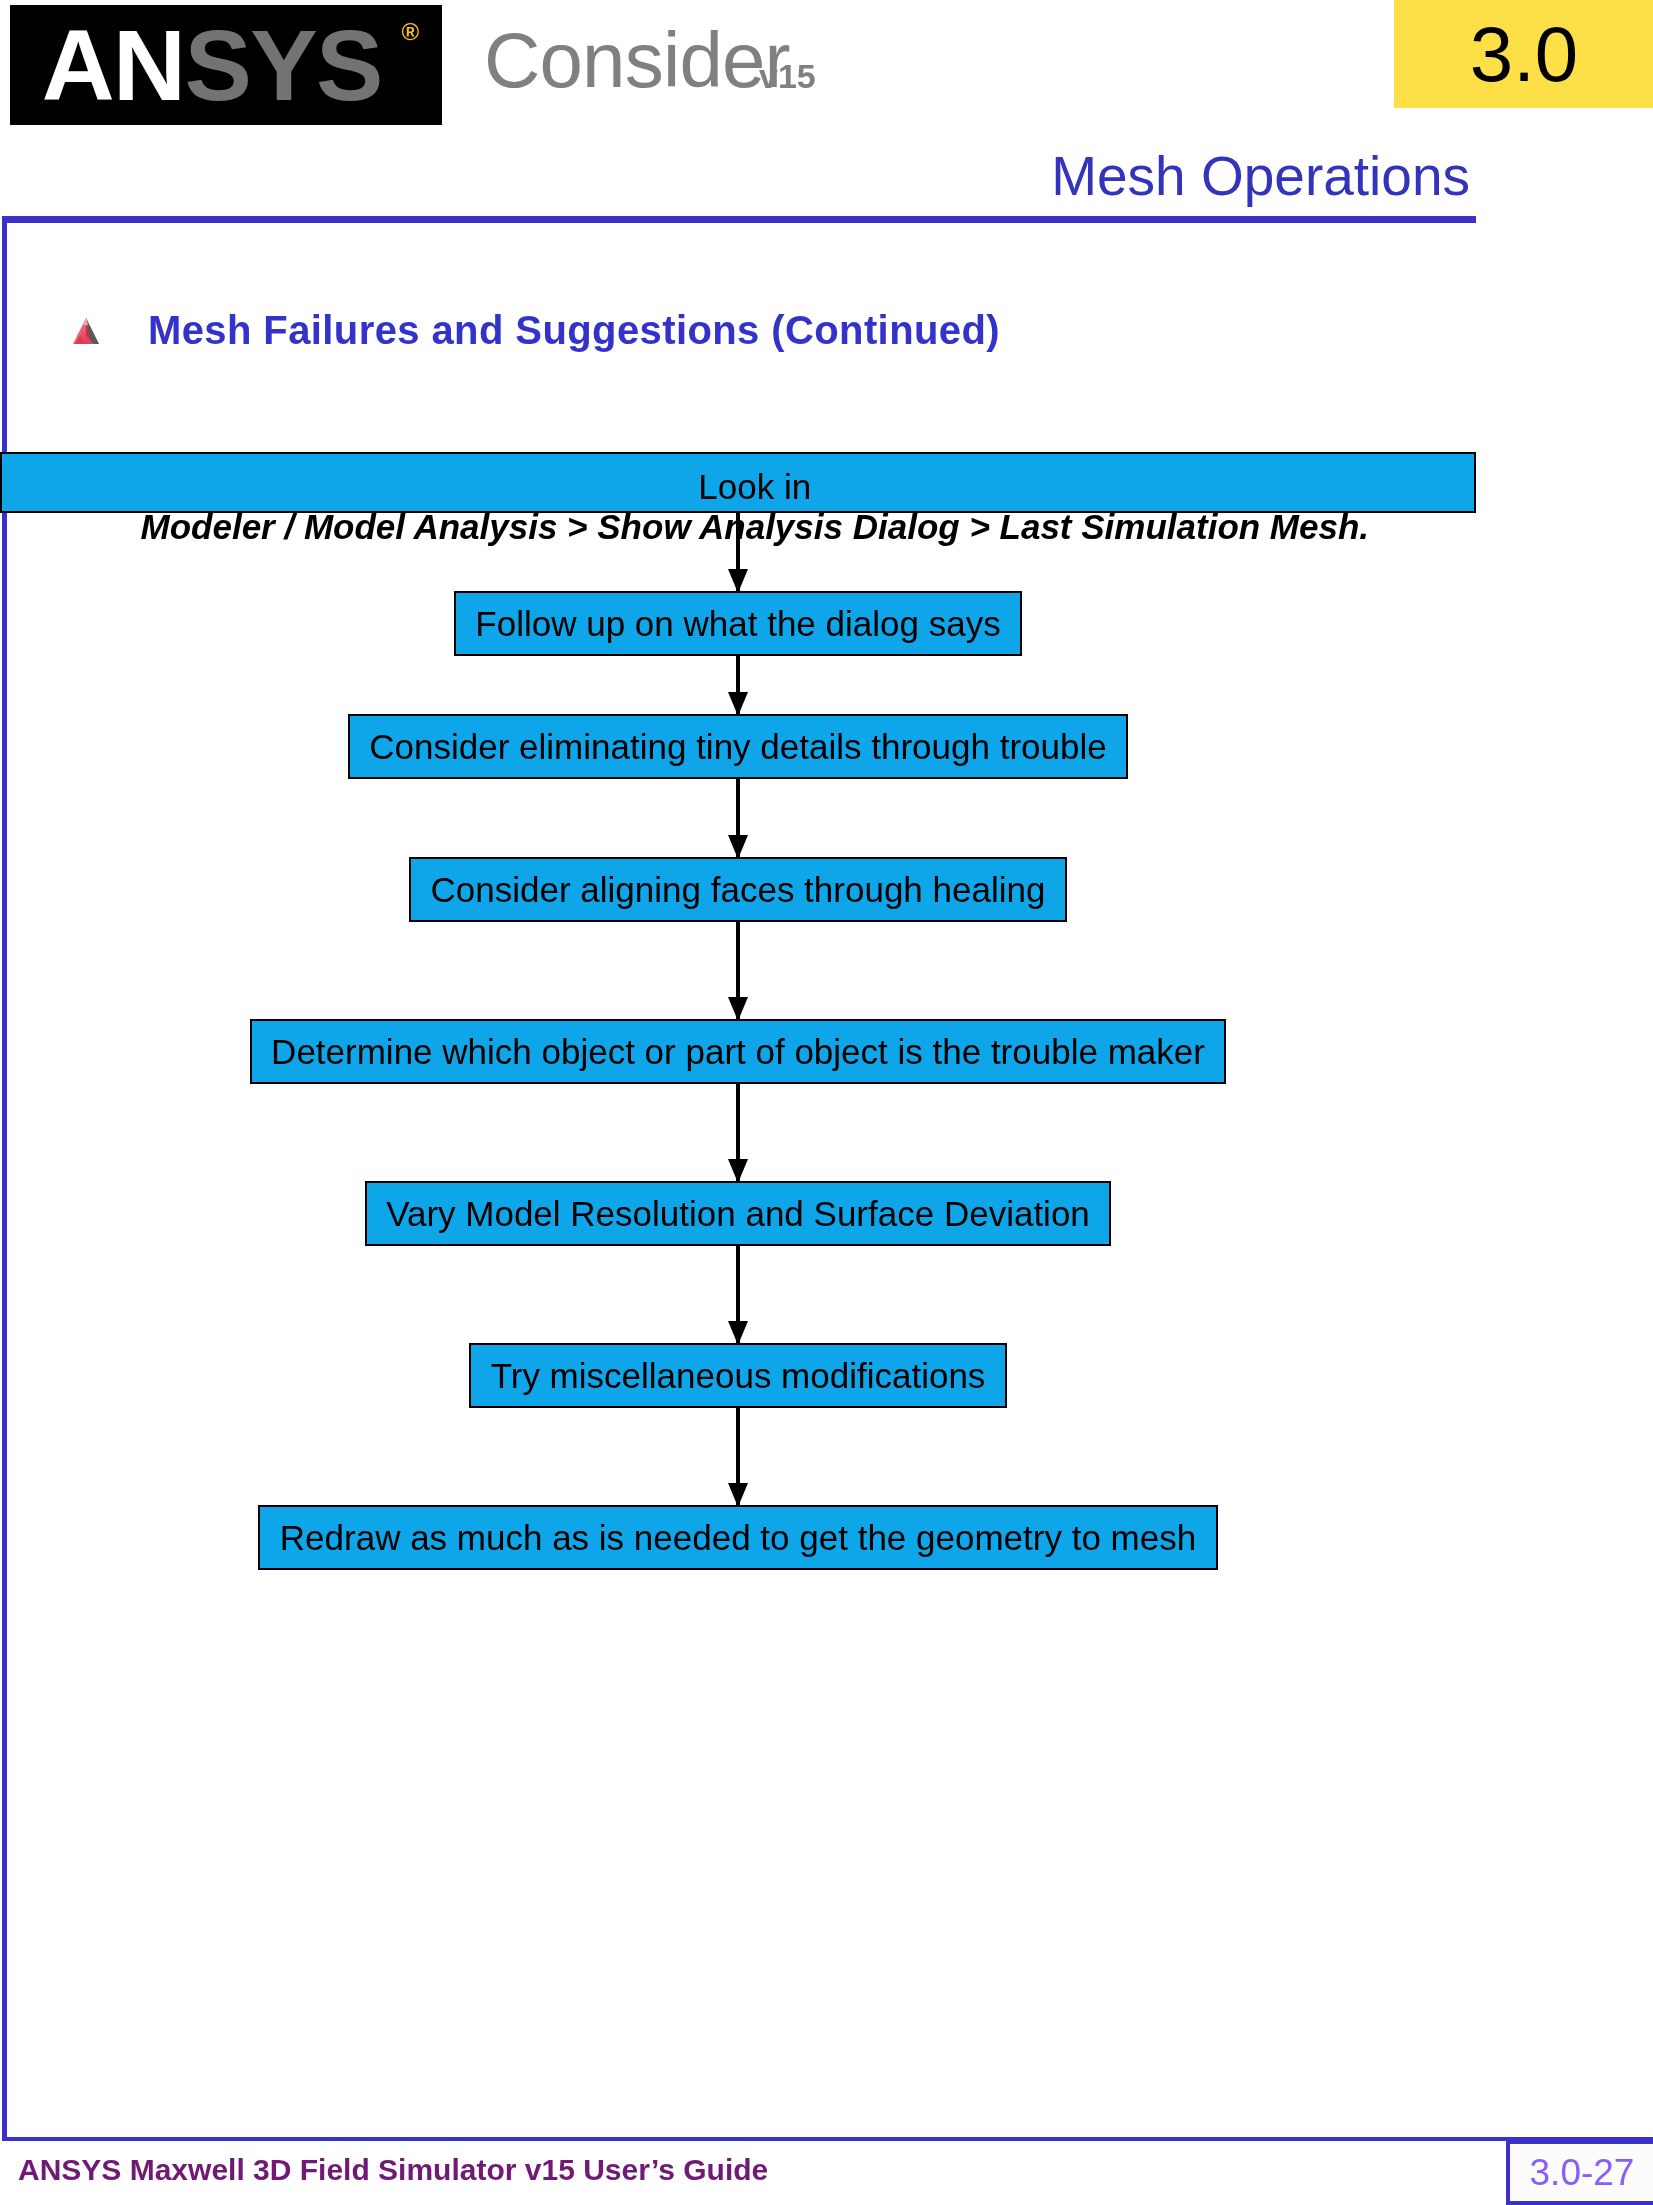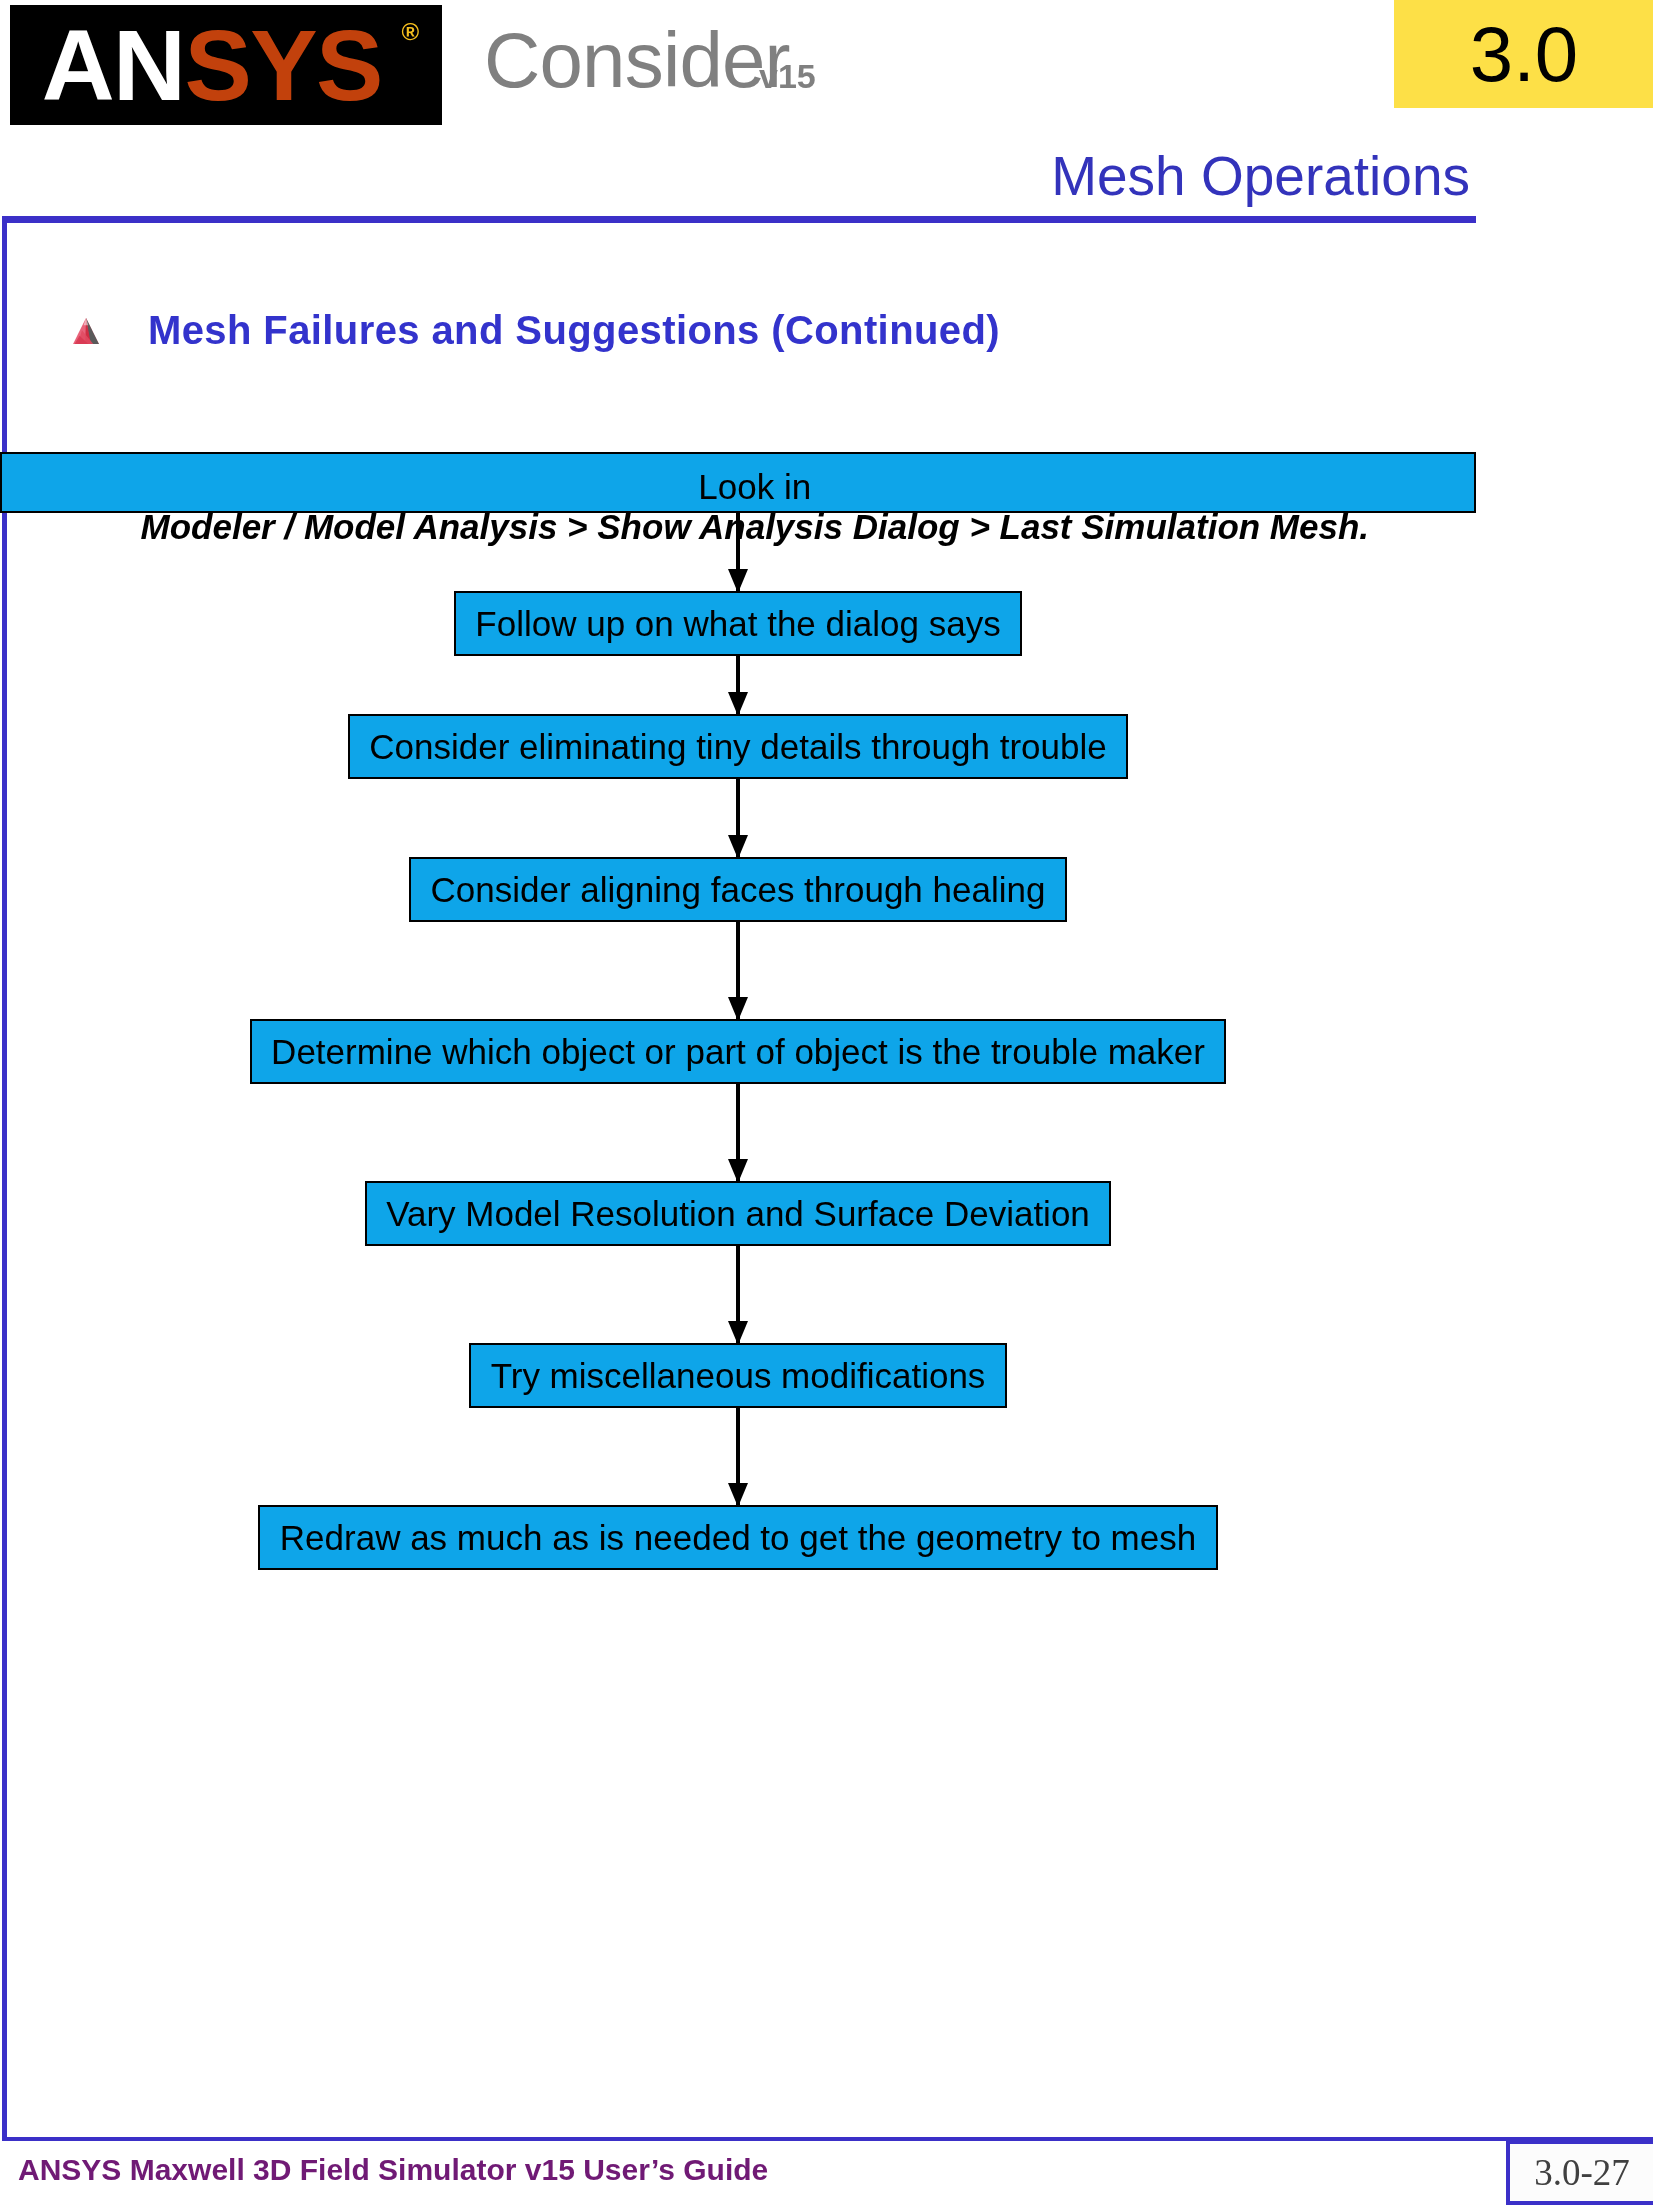--- a/index.html
+++ b/index.html
@@ -33,21 +33,21 @@
     left: 32px; top: 50%;
     transform: translateY(-50%);
     font-family: "Liberation Sans", sans-serif;
     font-weight: bold;
     font-size: 101px;
     letter-spacing: -1.6px;
     line-height: 1;
     white-space: nowrap;
   }
   .logo-an { color: #ffffff; }
-  .logo-sys { color: #c2410c; }
+  .logo-sys { color: #737373; }
   #logo-reg {
     position: absolute;
     right: 22.6px; top: 13px;
     color: #f5bf1e;
     font-size: 24px;
     font-weight: bold;
   }
   #product-title {
     position: absolute;
     left: 484px; top: 14.5px;
@@ -206,22 +206,21 @@
     border: 4.8px solid #3b30c8;
     border-right: 0;
     box-sizing: border-box;
     background: #fcfcfc;
     display: flex;
     align-items: center;
     justify-content: center;
   }
   #page-number-box span {
     font-size: 37px;
-    color: #404040;
-    font-family: Liberation Serif, serif;
+    color: #8b5cf6;
   }
 </style>
 </head>
 <body>
 
 <div id="header-bar">
 
   <div id="ansys-logo-box">
     <div class="logo-text"><span class="logo-an">AN</span><span class="logo-sys">SYS</span></div>
     <div id="logo-reg">®</div>

